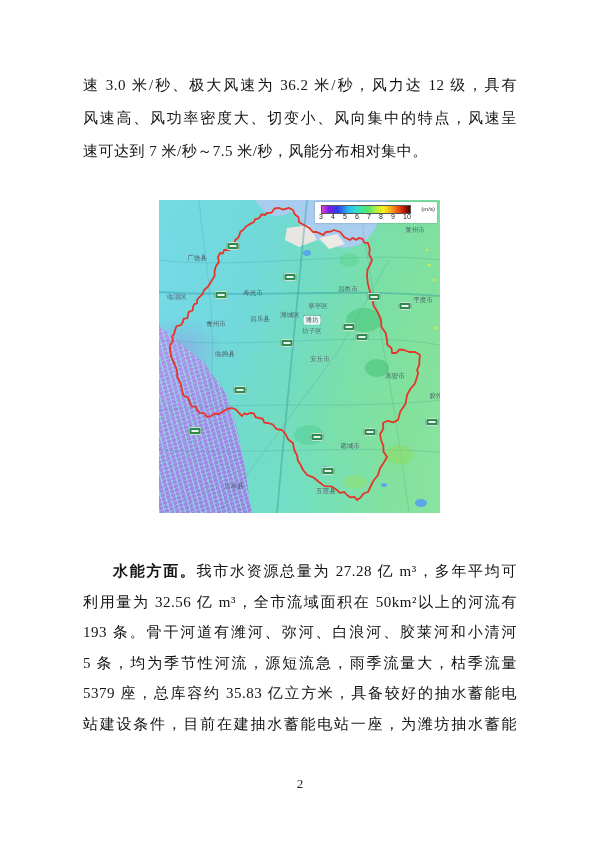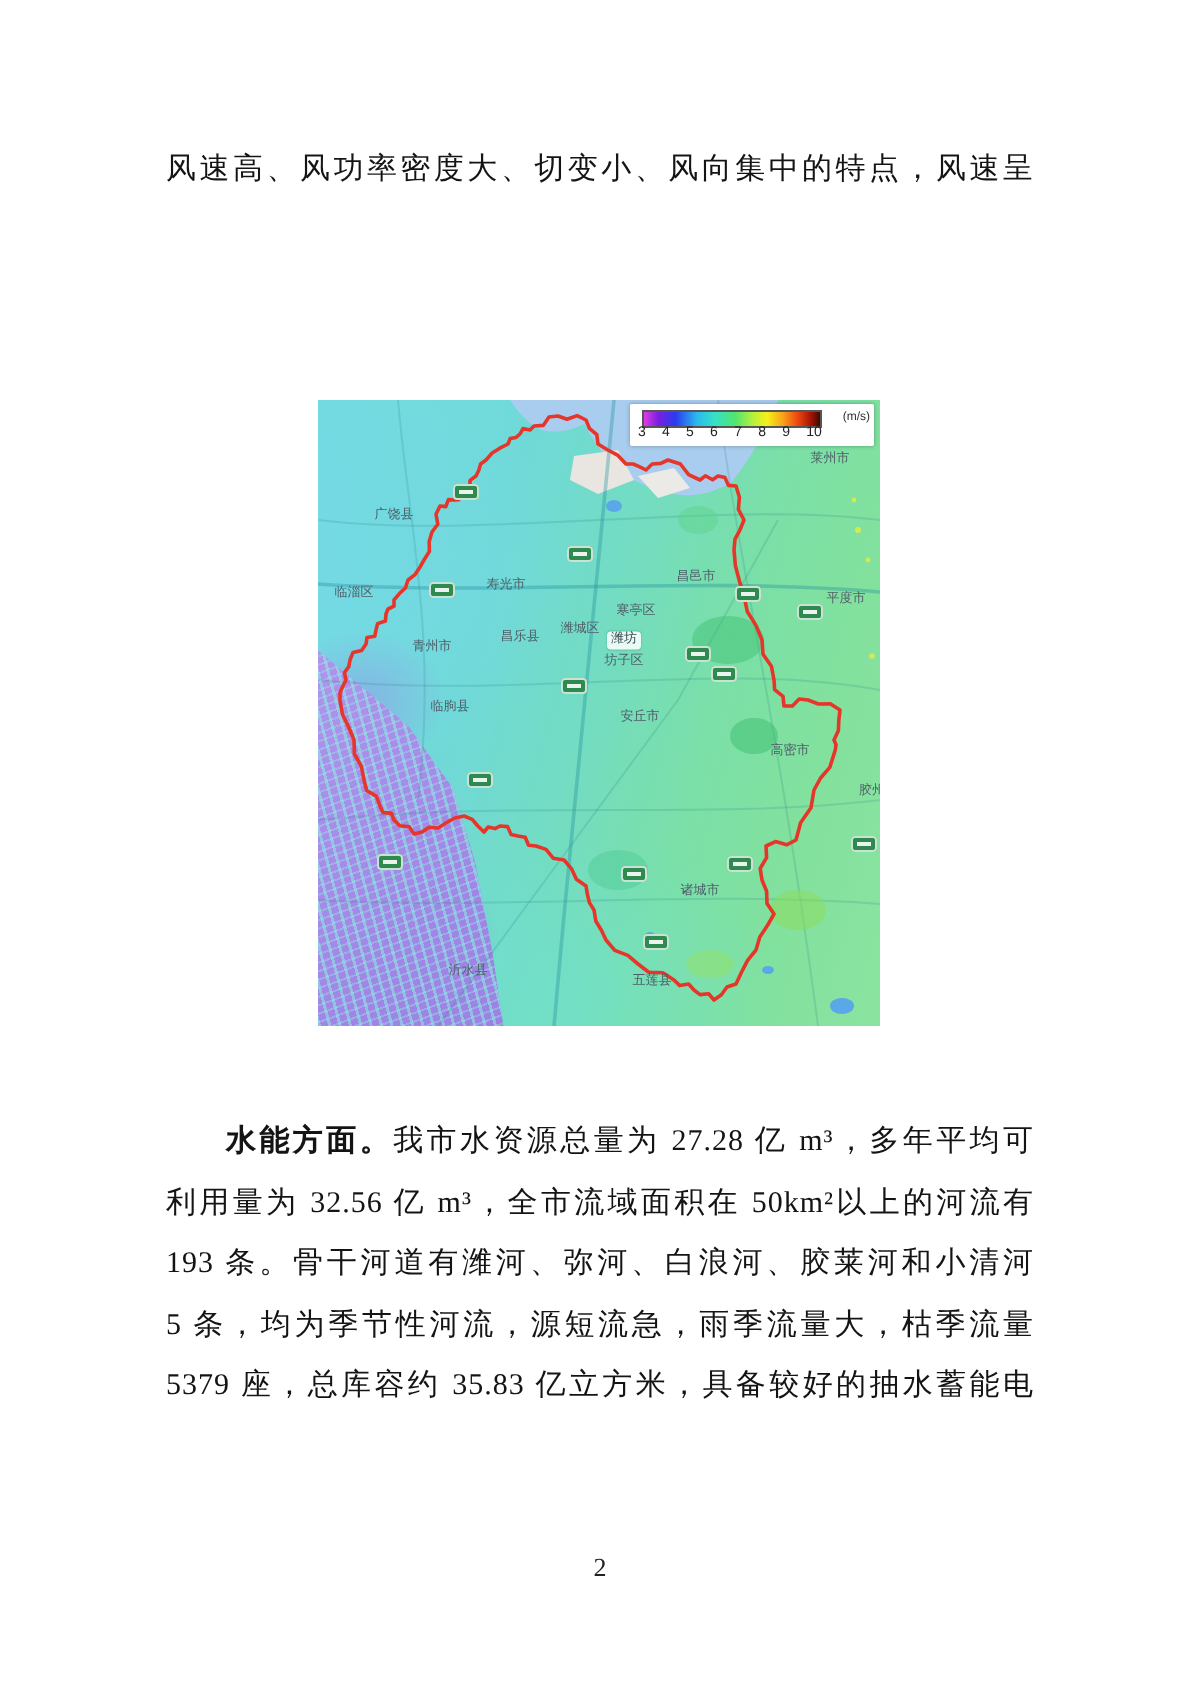--- a/index.html
+++ b/index.html
@@ -76,21 +76,23 @@
   }
   .legend-ticks span{font-size:7px;color:#222;line-height:1;}
   .legend-unit{position:absolute;right:2px;top:4px;font-size:6px;color:#333;}
 </style>
 </head>
 <body>
 
 <div class="page">
 
   <div class="para" id="para1">
+      <div class="tline">速 3.0 米/秒、极大风速为 36.2 米/秒，风力达 12 级，具有</div>
       <div class="tline">风速高、风功率密度大、切变小、风向集中的特点，风速呈</div>
+      <div class="tline noend">速可达到 7 米/秒～7.5 米/秒，风能分布相对集中。</div>
     </div>
 
   <div class="map">
     <div class="terrain"></div>
 
     <svg width="281" height="313" viewBox="0 0 281 313">
 
       <path d="M96,0 L230,0 C225,14 216,30 206,42 L196,46 C182,50 170,46 158,40 C146,34 139,22 133,12 C127,15 119,17 112,15 C106,13 100,6 96,0 Z" fill="#a9cdef"></path>
 
       <path d="M126,40 L128,28 L150,25 L158,40 L140,47 Z" fill="#e9e6e1"></path>
@@ -190,16 +192,17 @@
     </div>
   </div>
 
 
   <div class="para" id="para2">
       <div class="tline indent"><b>水能方面。</b>我市水资源总量为 27.28 亿 m³，多年平均可</div>
       <div class="tline">利用量为 32.56 亿 m³，全市流域面积在 50km²以上的河流有</div>
       <div class="tline">193 条。骨干河道有潍河、弥河、白浪河、胶莱河和小清河</div>
       <div class="tline">5 条，均为季节性河流，源短流急，雨季流量大，枯季流量</div>
       <div class="tline">5379 座，总库容约 35.83 亿立方米，具备较好的抽水蓄能电</div>
+      <div class="tline">站建设条件，目前在建抽水蓄能电站一座，为潍坊抽水蓄能</div>
     </div>
 
   <div class="pageno">2</div>
 </div>
 
 </body></html>

